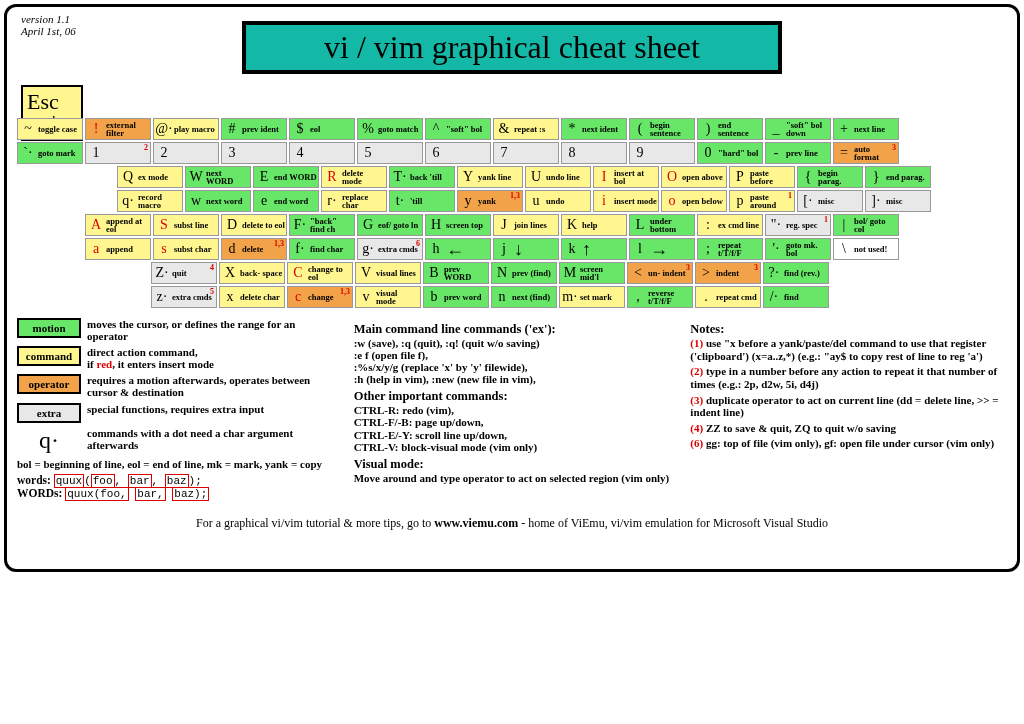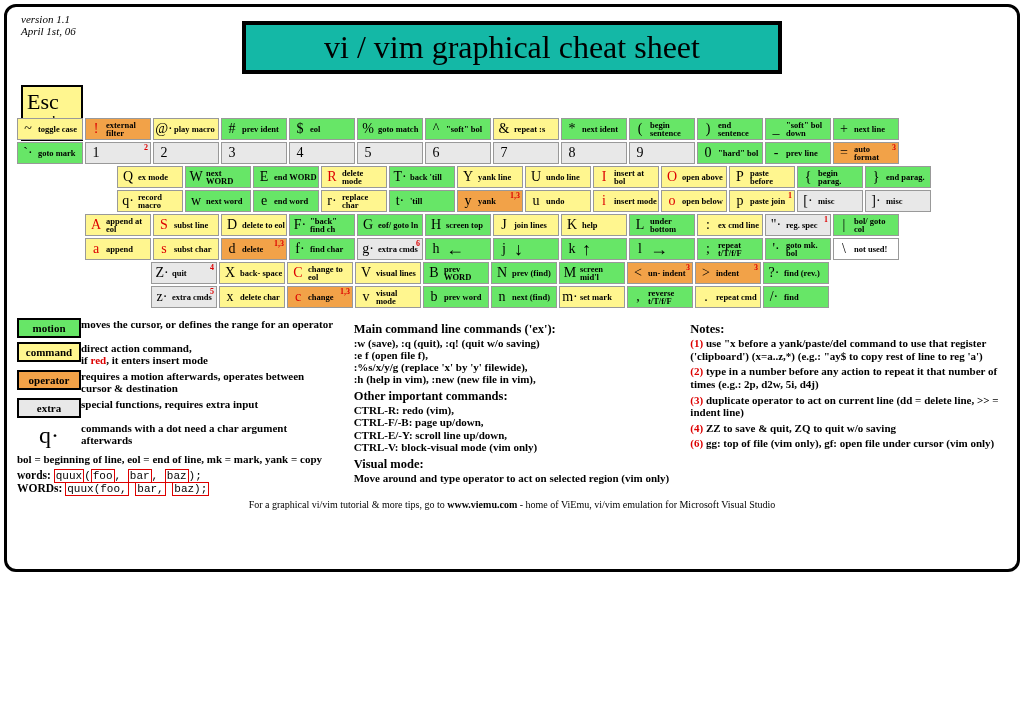--- a/index.html
+++ b/index.html
@@ -24,28 +24,28 @@
 .unused { background: #fff; }
 .red-text { color: #d00; }
 .sup { color: #d00; font-size: 8px; position: absolute; top: 0; right: 2px; font-weight: bold; }
 .arrow { font-size: 18px !important; font-weight: bold; }
 .stack { display: flex; flex-direction: column; gap: 2px; }
 .offset2 { margin-left: 100px; }
 .offset3 { margin-left: 68px; }
 .offset4 { margin-left: 134px; }
 .bottom { display: flex; margin-top: 10px; font-size: 11.5px; gap: 20px; }
 .col { flex: 1; }
-.legend-row { display: flex; align-items: flex-start; margin-bottom: 4px; }
+.legend-row { display: flex; align-items: flex-start; margin-bottom: 4px; gap: 6px; }
 .legend-box { width: 64px; height: 20px; border: 2px solid #000; text-align: center; font-weight: bold; font-size: 11px; line-height: 17px; flex-shrink: 0; }
 .legend-txt { font-size: 11px; line-height: 1.1; font-weight: bold; }
 .q-legend { font-size: 24px; font-family: Georgia, serif; width: 64px; text-align: center; flex-shrink: 0; }
 .heading { font-weight: bold; font-size: 12.5px; margin-top: 4px; }
 .note-item { font-size: 11px; margin-bottom: 3px; font-weight: bold; line-height: 1.15; }
 .note-num { color: #d00; }
-.footer { text-align: center; font-size: 10px; margin-top: 4px; }
+.footer { text-align: center; font-size: 12px; margin-top: 16px; }
 .code-demo { font-family: 'Courier New', monospace; font-size: 11px; }
 .code-demo .w { border: 1px solid #d00; padding: 0 1px; }
 </style>
 </head>
 <body>
 
 <div class="page">
   <div class="version">
     <span>version 1.1</span><br><span>April 1st, 06</span>
   </div>
@@ -284,21 +284,21 @@
             <span class="desc">open below</span>
           </div>
         </div>
         <div class="stack">
           <div class="key half command">
             <span class="glyph">P</span>
             <span class="desc">paste before</span>
           </div>
           <div class="key half command">
             <span class="glyph">p</span>
-            <span class="desc">paste join</span>
+            <span class="desc">paste around</span>
             <span class="sup">1</span>
           </div>
         </div>
         <div class="stack">
           <div class="key half motion">
             <span class="glyph">{</span>
             <span class="desc">begin parag.</span>
           </div>
           <div class="key half extra">
             <span class="glyph">[·</span>

